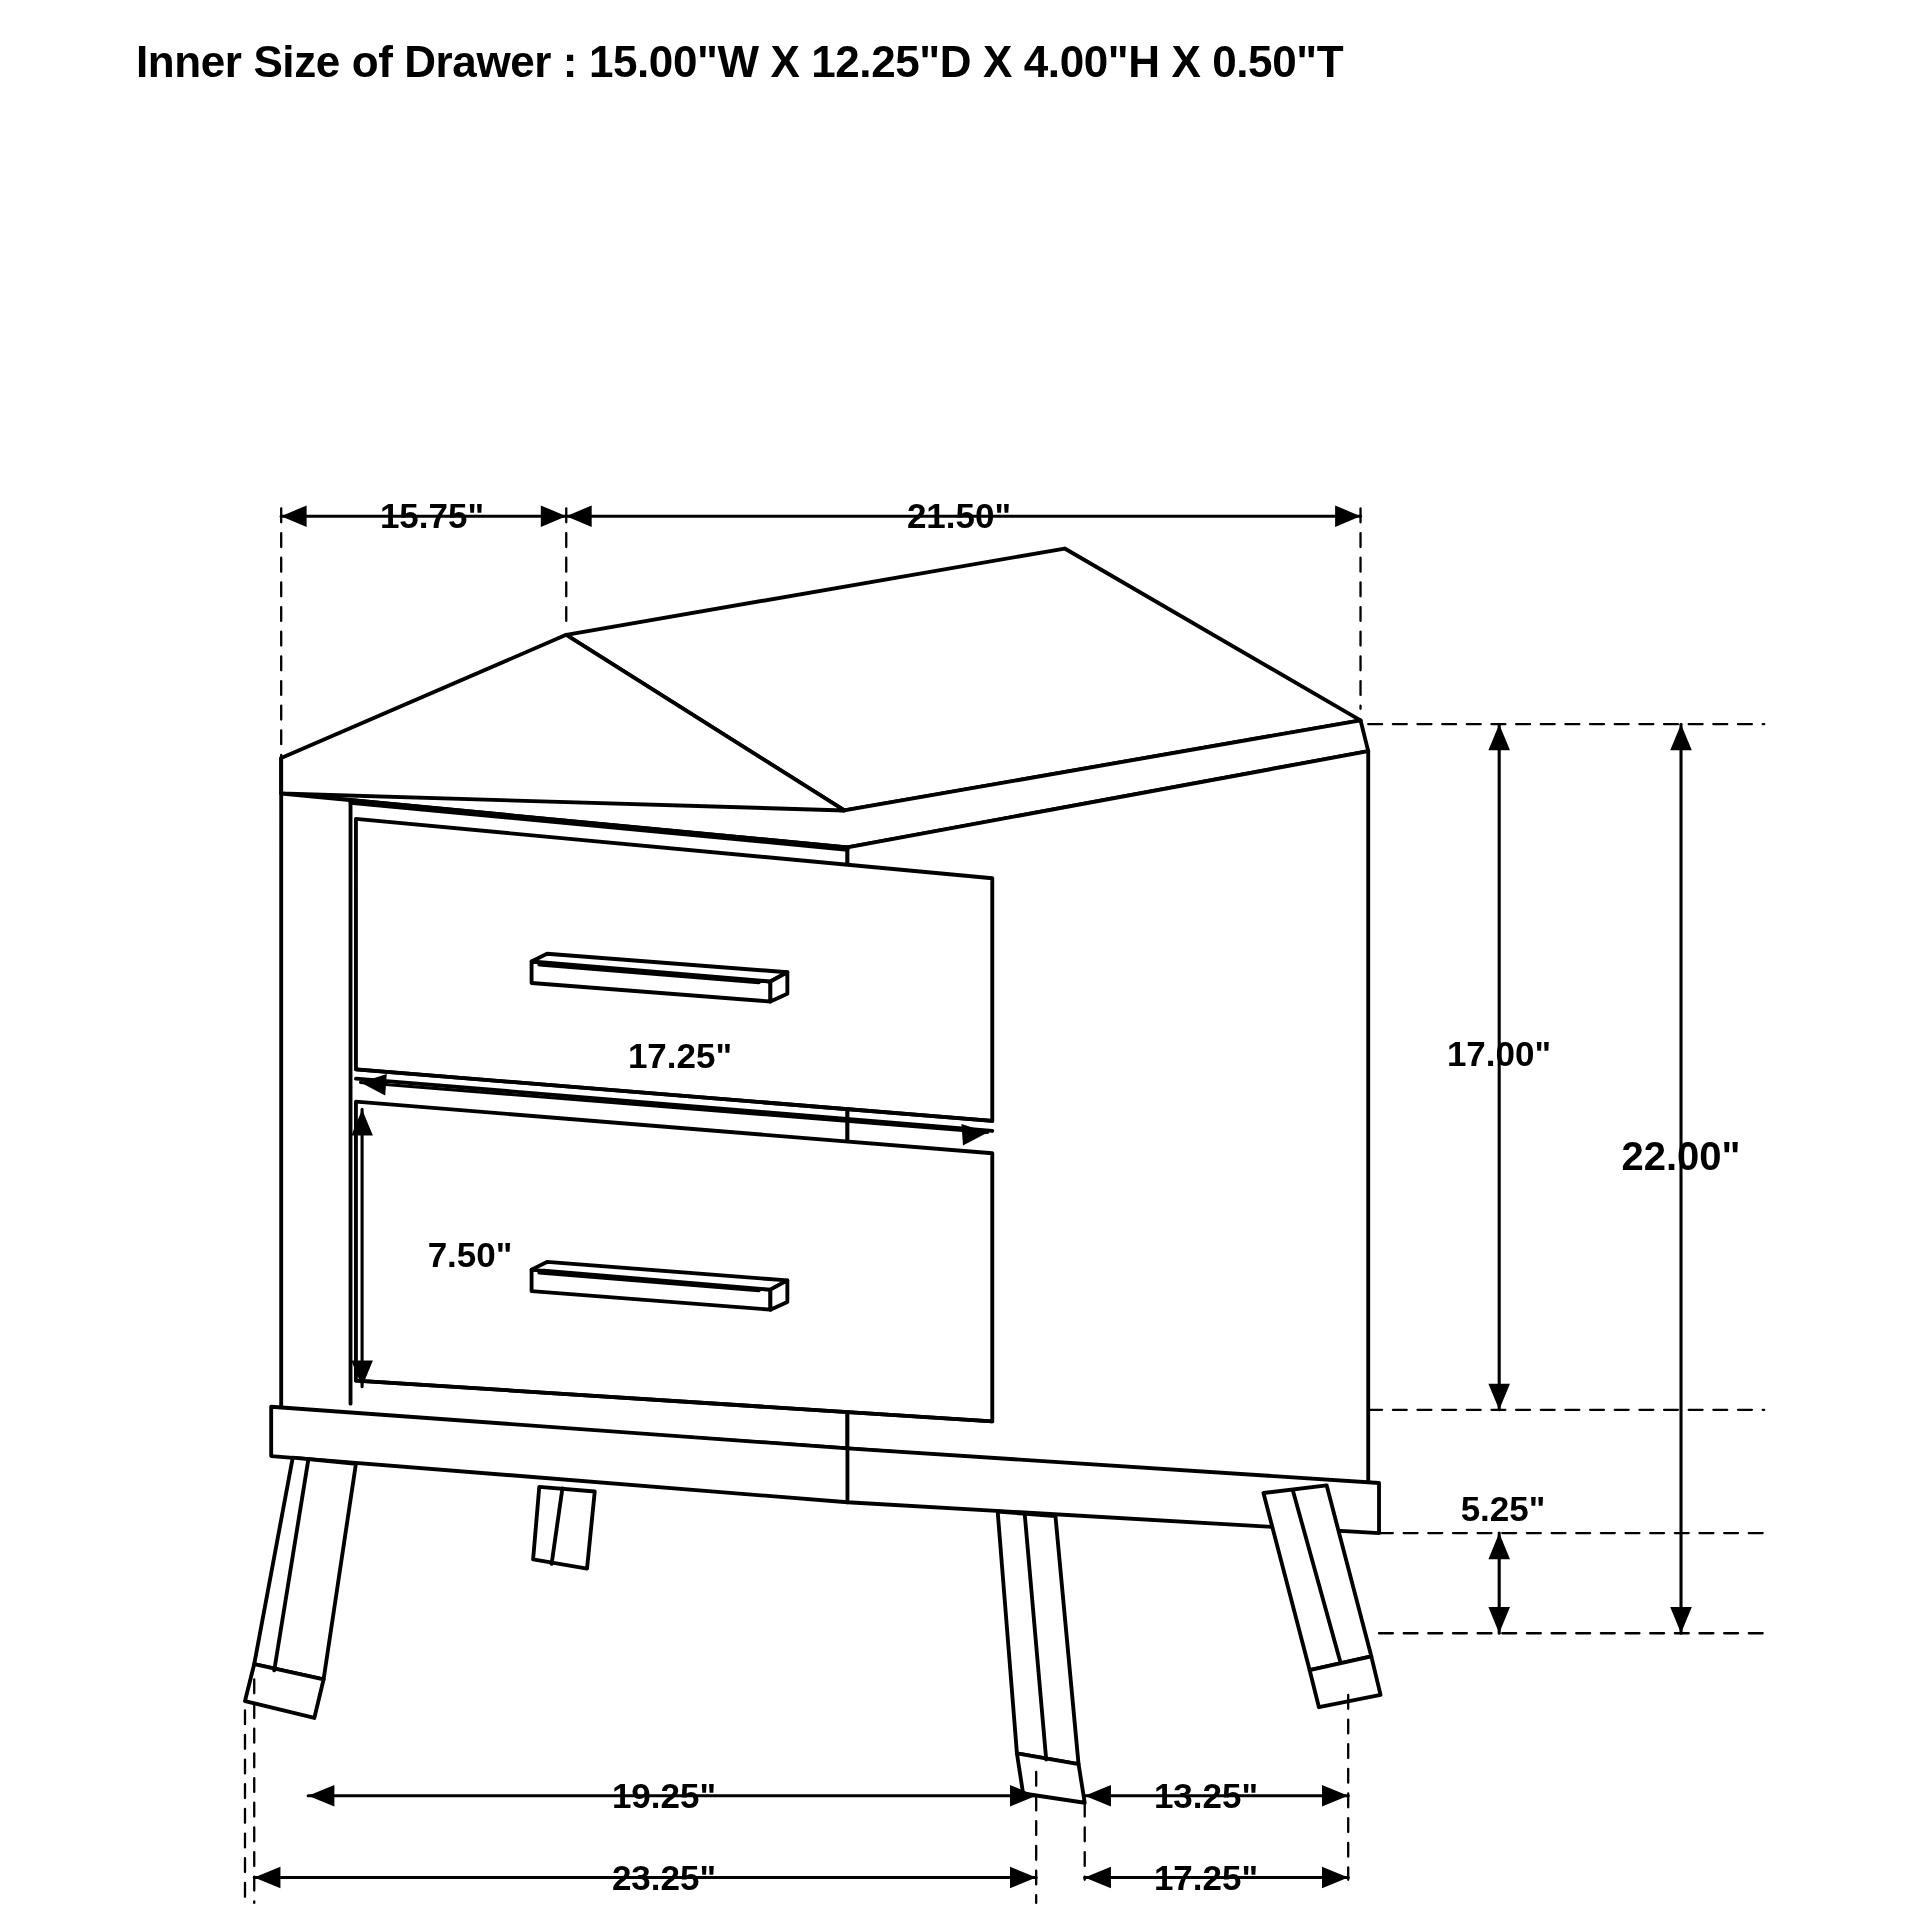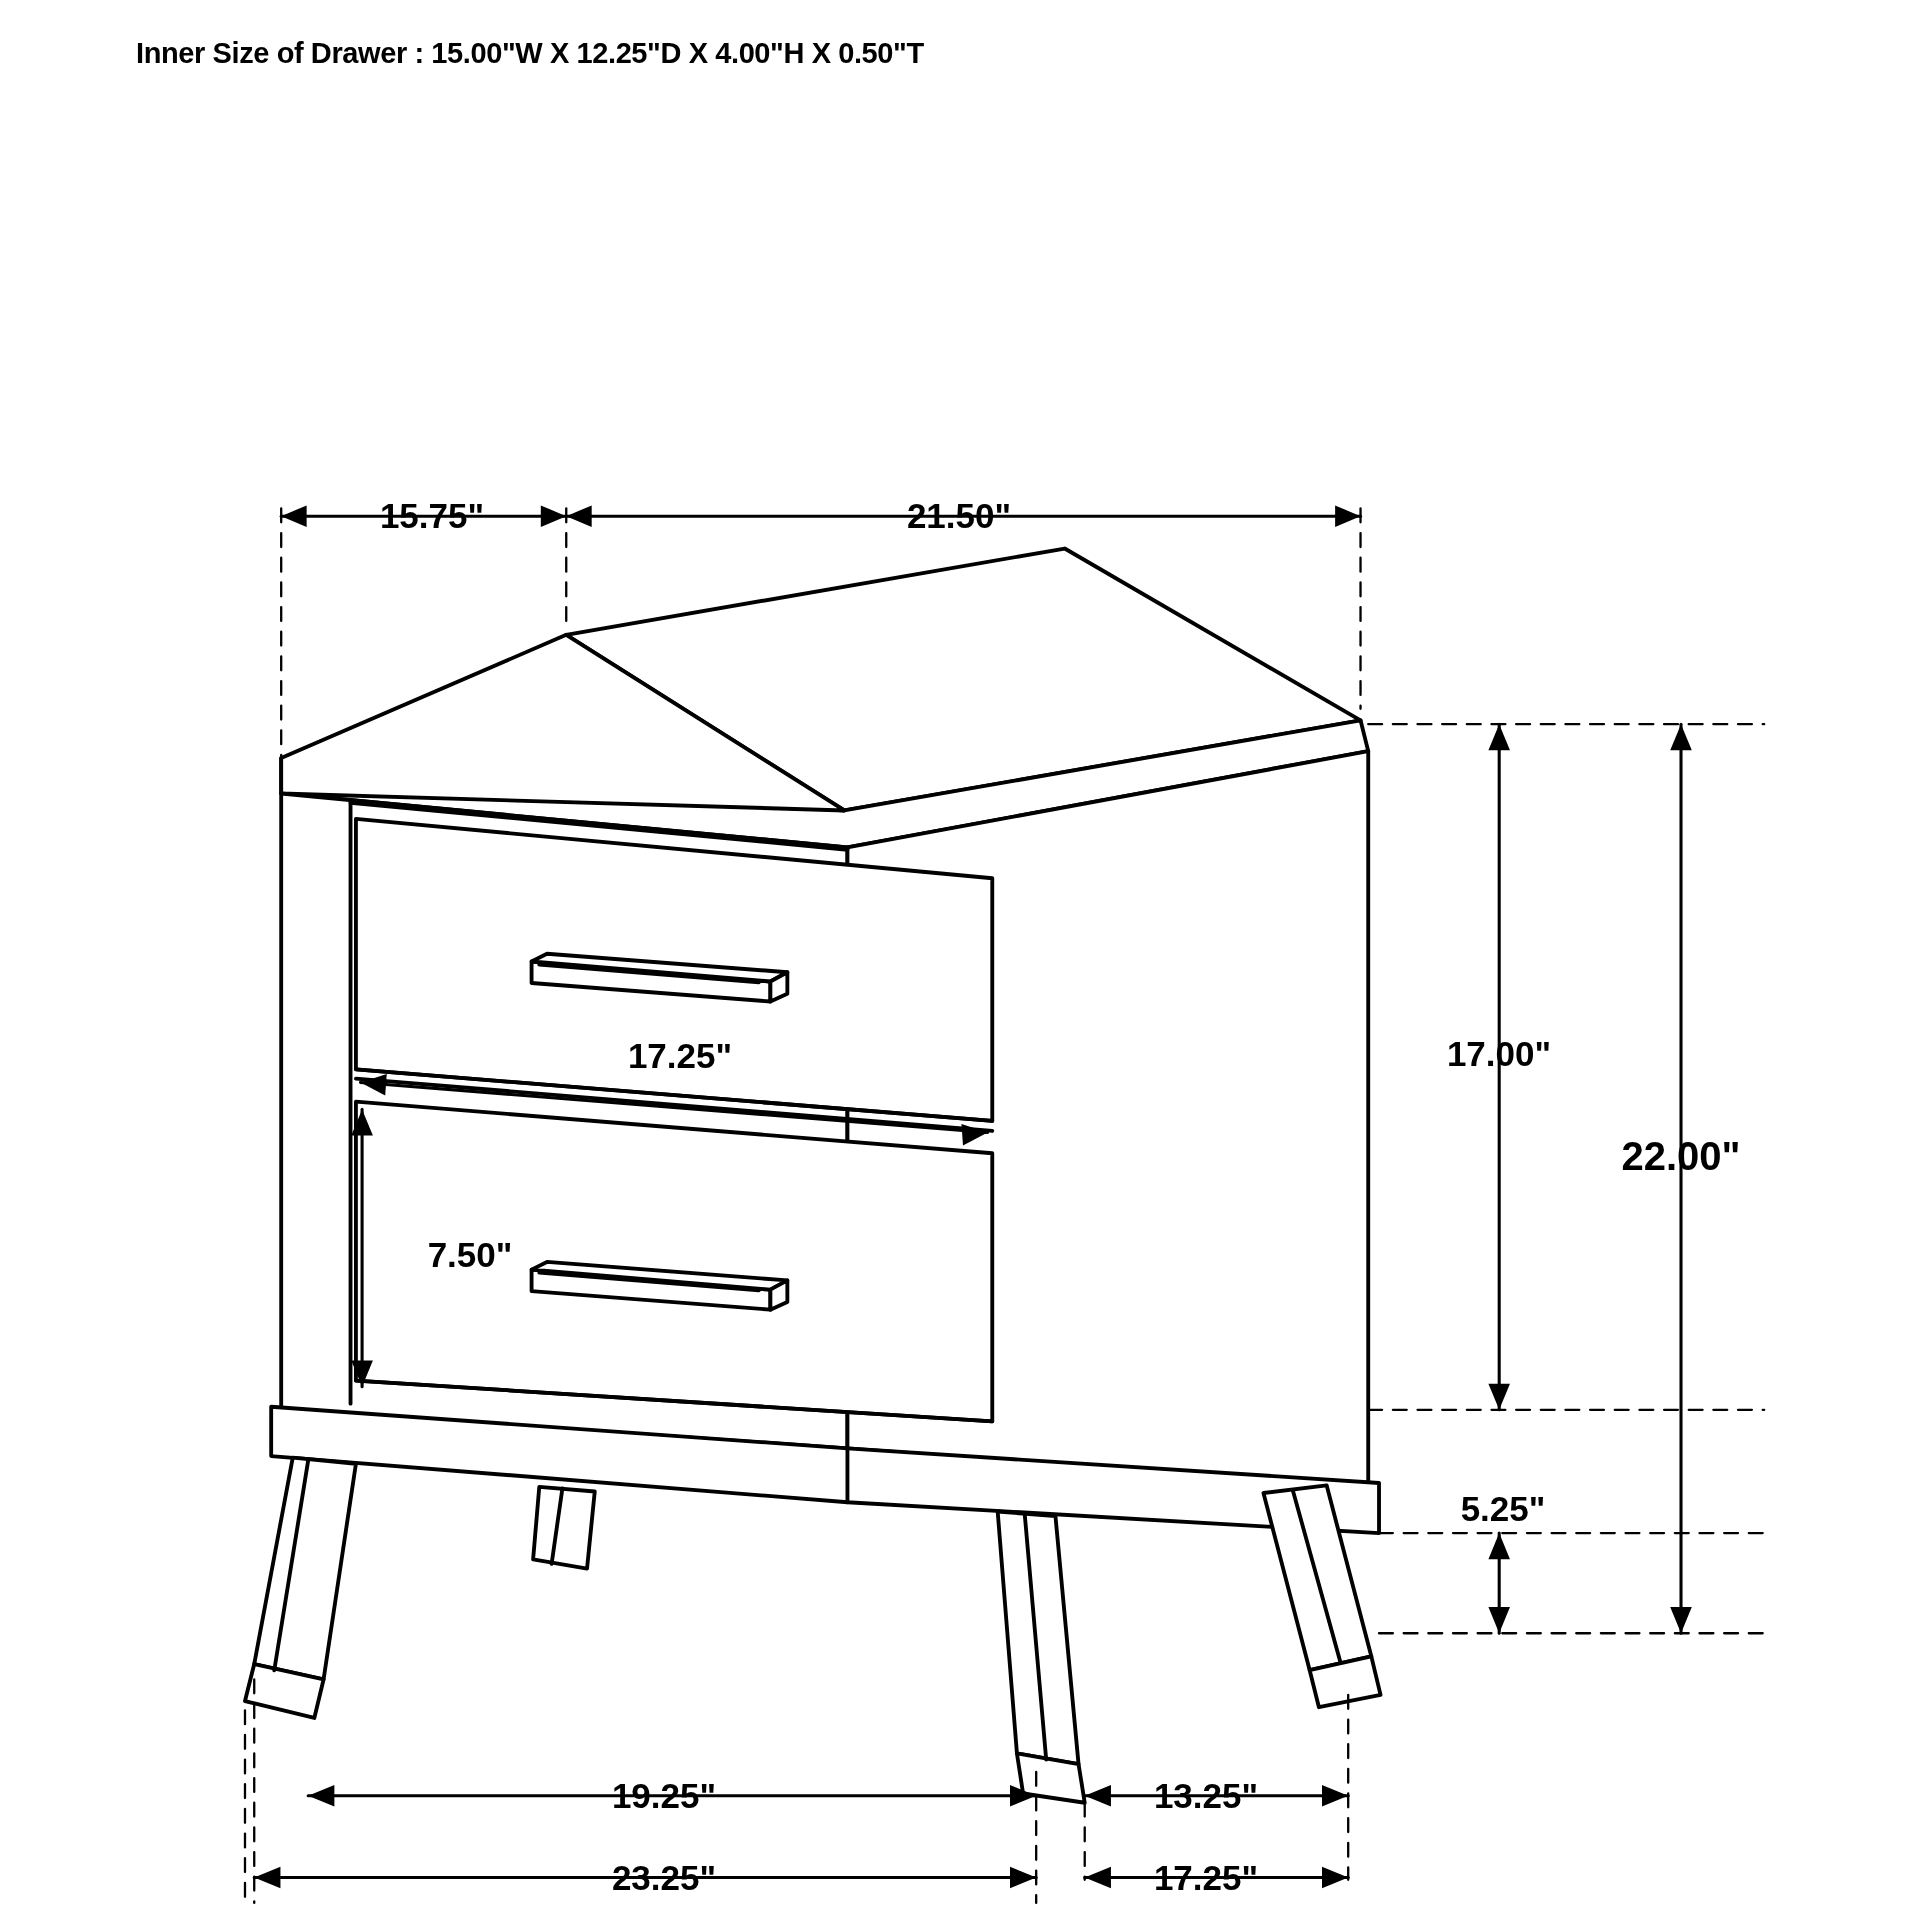--- a/index.html
+++ b/index.html
@@ -12,21 +12,21 @@
     height: 1926px;
     font-family: "Liberation Sans", sans-serif;
     color: #000000;
     overflow: hidden;
     position: relative;
   }
   #title {
     position: absolute;
     left: 136px;
     top: 37px;
-    font-size: 29px;
+    font-size: 44px;
     font-weight: bold;
     letter-spacing: -0.4px;
     white-space: nowrap;
   }
   #stage {
     position: absolute;
     left: 0;
     top: 0;
     width: 1926px;
     height: 1926px;

